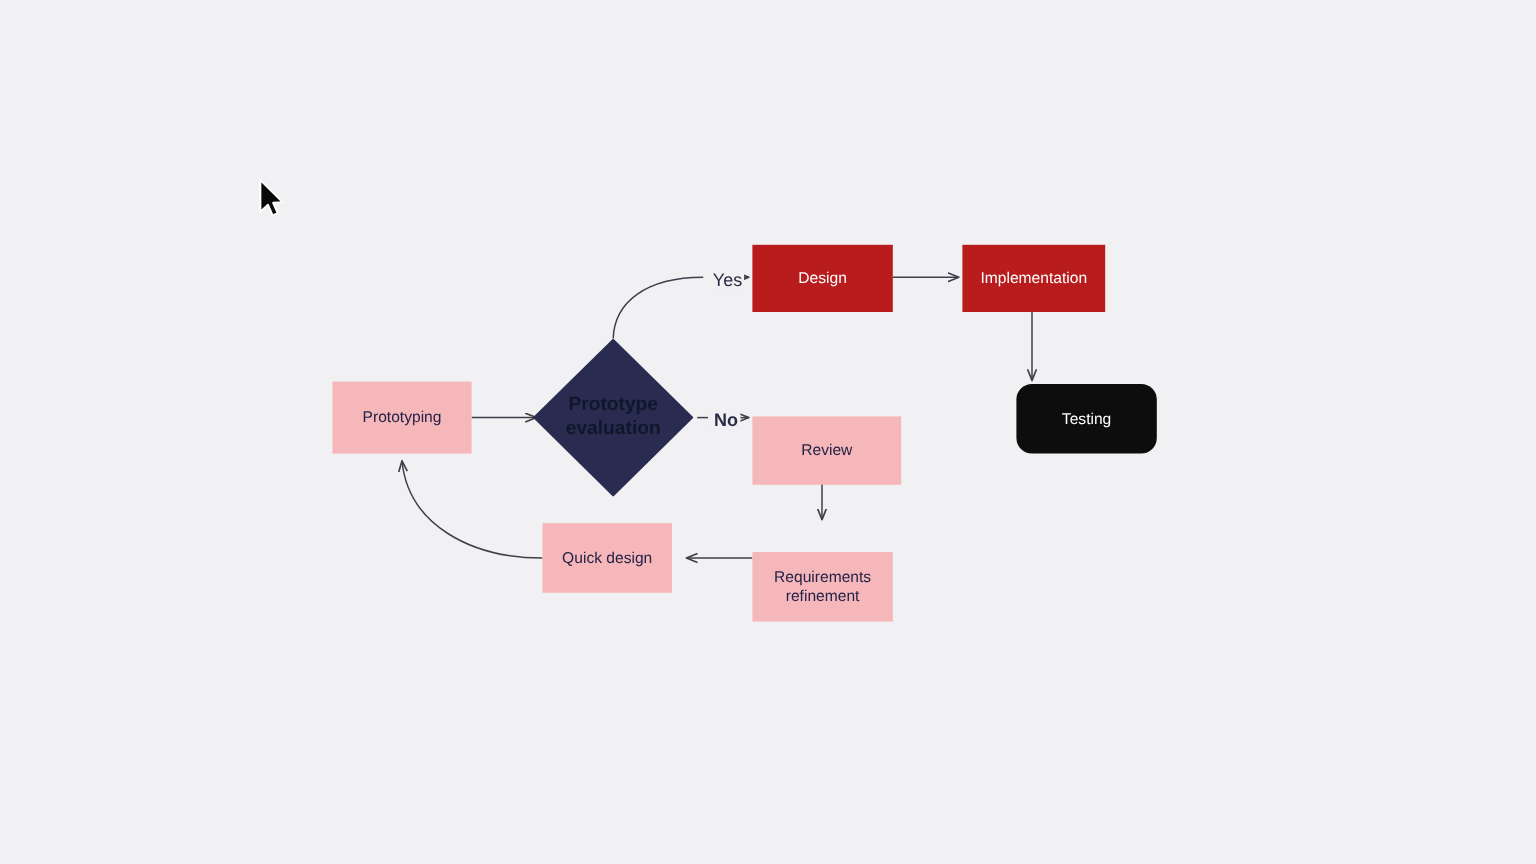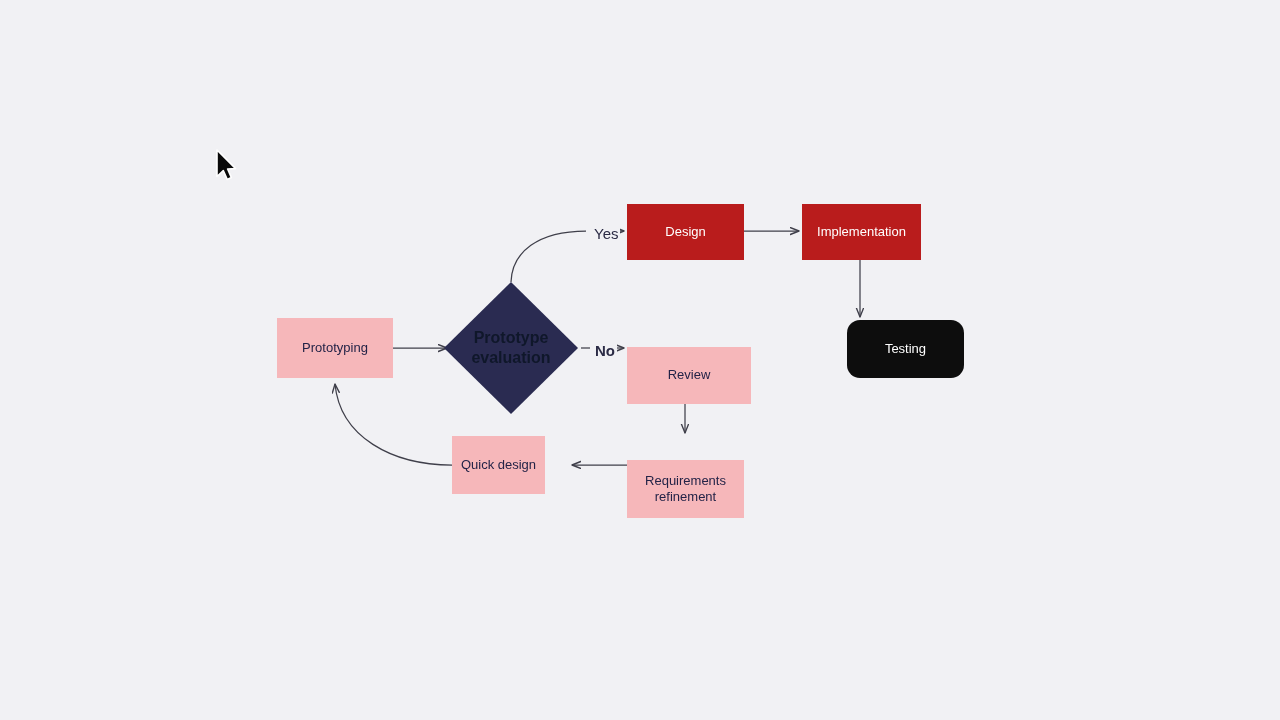--- a/index.html
+++ b/index.html
@@ -143,21 +143,21 @@
 
   <div class="node node-pink" style="left:627px;top:320px;width:124px;height:57px;margin-top:27px;">
     <span>Review</span>
   </div>
 
   <div class="node node-pink" style="left:627px;top:436px;width:117px;height:58px;margin-top:24px;">
     <span>Requirements
 refinement</span>
   </div>
 
-  <div class="node node-pink" style="left:452px;top:436px;width:93px;height:58px;">
+  <div class="node node-pink" style="left:452px;top:436px;width:108px;height:58px;">
     <span>Quick design</span>
   </div>
 
   <div class="edge-label" style="left:592px;top:226px;">Yes</div>
   <div class="edge-label" style="left:593px;top:343px;font-weight:bold;">No</div>
 
   <svg id="cursor" width="26" height="38" viewBox="0 0 26 38" style="left:212px;top:146px;">
     <path d="M5,4 L5,30.5 L11.3,24.6 L15.2,33.4 L19.4,31.6 L15.6,23.0 L23.6,22.6 Z" fill="#0a0a0a" stroke="#ffffff" stroke-width="1.6" stroke-linejoin="round"></path>
   </svg>
 

